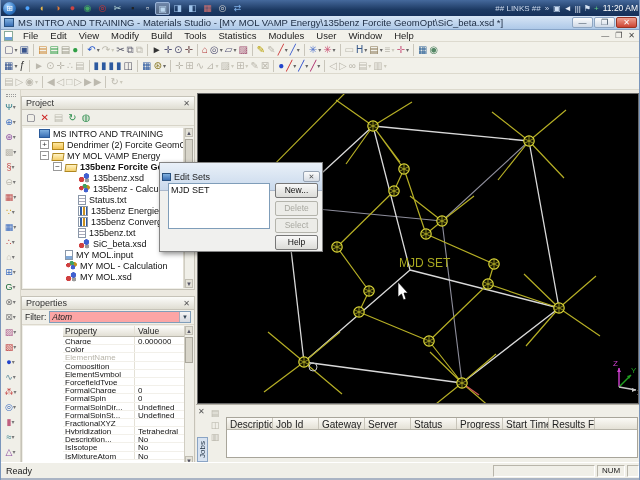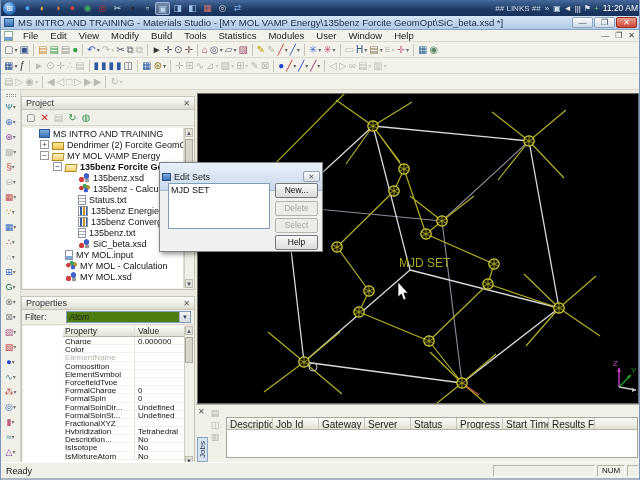--- a/index.html
+++ b/index.html
@@ -79,22 +79,22 @@
                 radial-gradient(circle at 80% 35%,#c09020 0 2px,transparent 2.5px);}
   .i-doc{background:linear-gradient(#fff,#fff) ,#fff;border:1px solid #8a97a8;width:8px;height:10px;
     box-shadow:inset 0 2px 0 #fff, inset 0 3px 0 #aab, inset 0 5px 0 #fff, inset 0 6px 0 #aab;}
   .i-input{background:#fff;border:1px solid #8a97a8;width:8px;height:10px;box-shadow:inset 0 -3px 0 #7fa8d8;}
   .i-chart{background:linear-gradient(90deg,transparent 0 1px,#2d5aa0 1px 3px,transparent 3px 4px,#c89020 4px 6px,transparent 6px 7px,#2d5aa0 7px 9px,transparent 9px),#fff;
     border:1px solid #8a97a8;width:10px;}
   .scroll{position:absolute;width:9px;background:#f0efe8;border-left:1px solid #d0cdc2;}
   .scroll .arr{height:9px;font-size:6px;text-align:center;line-height:9px;color:#556;background:#e4e2d8;border:1px solid #c0bdb2;}
   .scroll .thumb{background:#d8d5ca;border:1px solid #aaa79c;}
   #properties{left:20px;top:281px;width:174px;height:171px;margin-top:15px;}
-  #filter-row{height:15px;display:flex;align-items:center;font-size:8.5px;color:#222;padding:0 3px;gap:20px;border-bottom:1px solid #ddd9cd;}
-  #filter-box{flex:1;height:12px;background:#4d7c0f;border:1px solid #7f9db9;display:flex;align-items:center;
+  #filter-row{height:15px;display:flex;align-items:center;font-size:8.5px;color:#222;padding:0 3px;gap:3px;border-bottom:1px solid #ddd9cd;}
+  #filter-box{flex:1;height:12px;background:#fca5a5;border:1px solid #7f9db9;display:flex;align-items:center;
     font-size:8.5px;padding-left:2px;font-style:italic;}
   #filter-box .da{margin-left:auto;width:11px;height:10px;background:linear-gradient(#f5f5f5,#d5d9e0);
     border-left:1px solid #aab;font-size:6px;text-align:center;line-height:10px;color:#345;}
   #prop-grid{position:absolute;left:1px;top:29px;right:10px;bottom:1px;background:#fff;font-size:8px;color:#111;overflow:hidden;padding-left:40px;}
   .prow{height:8.2px;display:flex;border-bottom:1px solid #f2f0ea;}
   .prow span{overflow:hidden;white-space:nowrap;}
   .prow .c1{width:72px;padding-left:2px;border-right:1px solid #e4e1d6;flex:none;}
   .prow .c2{padding-left:3px;}
   .prow.hdr{height:11px;background:linear-gradient(#fcfcfa,#e2dfd4);border-bottom:1px solid #b8b5aa;color:#222;font-size:8.5px;}
   .prow.muted{color:#b8b5aa;}

